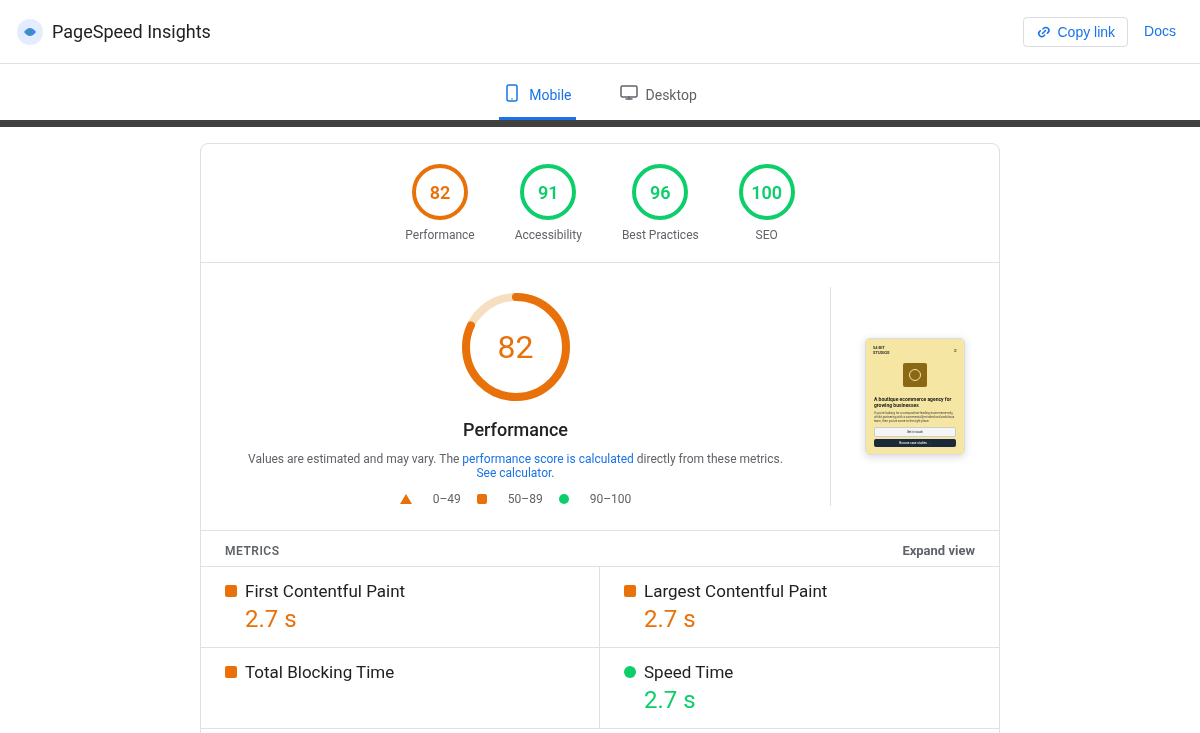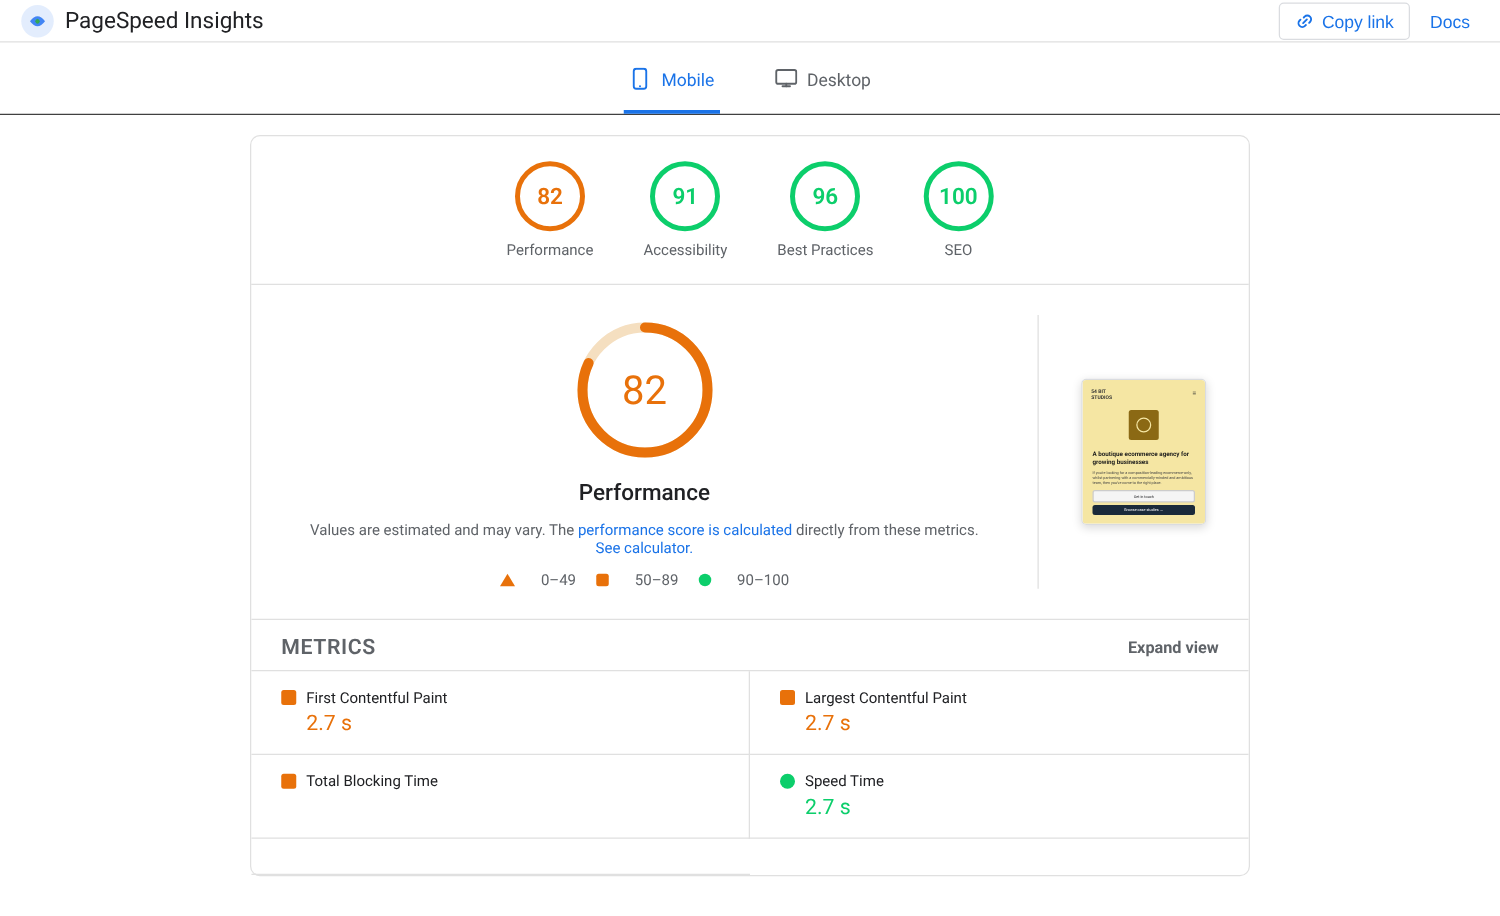--- a/index.html
+++ b/index.html
@@ -5,44 +5,44 @@
     * { box-sizing: border-box; margin: 0; padding: 0; }
     body { font-family: 'Google Sans', Roboto, Arial, sans-serif; background: #fff; color: #202124; font-size: 14px; }
 
     
     .header {
       display: flex;
       align-items: center;
       justify-content: space-between;
       padding: 8px 16px;
       border-bottom: 1px solid #e0e0e0;
-      height: 34px;
+      height: 64px;
     }
     .header-left { display: flex; align-items: center; gap: 8px; }
     .logo-icon { width: 28px; height: 28px; }
     .app-title { font-size: 18px; font-weight: 400; color: #202124; }
-    .header-right { display: flex; align-items: center; gap: 8px; }
+    .header-right { display: flex; align-items: flex-start; gap: 8px; }
     .copy-link-btn {
       display: flex; align-items: center; gap: 6px;
       border: 1px solid #dadce0; border-radius: 4px;
       padding: 6px 12px; cursor: pointer; font-size: 14px;
       color: #1a73e8; background: #fff;
     }
     .docs-btn {
       border: none; background: none; color: #1a73e8;
       font-size: 14px; cursor: pointer; padding: 6px 8px;
     }
 
     
     .tabs-container {
       display: flex;
       justify-content: center;
       gap: 40px;
       padding: 12px 0 0 0;
-      border-bottom: 1px solid #404040;
+      border-bottom: 7px solid #404040;
       margin-bottom: 0;
     }
     .tab {
       display: flex; align-items: center; gap: 8px;
       padding: 8px 4px 12px 4px;
       cursor: pointer; font-size: 14px; color: #5f6368;
       border-bottom: 3px solid transparent;
       position: relative;
     }
     .tab.active { color: #1a73e8; border-bottom: 3px solid #1a73e8; }
@@ -180,38 +180,38 @@
       border-radius: 2px; padding: 2px 4px;
       font-size: 3px; text-align: center;
     }
 
     
     .metrics-header {
       display: flex; justify-content: space-between; align-items: center;
       padding: 12px 24px 8px 24px;
       border-top: 1px solid #e0e0e0;
     }
-    .metrics-label { font-size: 17px; font-weight: 600; color: #5f6368; letter-spacing: 0.5px; }
+    .metrics-label { font-size: 12px; font-weight: 600; color: #5f6368; letter-spacing: 0.5px; }
     .expand-view { font-size: 13px; color: #5f6368; cursor: pointer; font-weight: bold; }
     .metrics-grid {
       display: grid;
       grid-template-columns: 1fr 1fr;
       border-top: 1px solid #e0e0e0;
     }
     .metric-cell {
       padding: 14px 24px;
       border-bottom: 1px solid #e0e0e0;
       border-right: 1px solid #e0e0e0;
     }
     .metric-cell:nth-child(even) { border-right: none; }
     .metric-cell-header { display: flex; align-items: center; gap: 8px; margin-bottom: 4px; }
     .metric-dot { width: 12px; height: 12px; border-radius: 2px; flex-shrink: 0; }
     .metric-dot.circle { border-radius: 50%; }
-    .metric-name { font-size: 12px; color: #202124; }
-    .metric-value { font-size: 17px; font-weight: 400; padding-left: 20px; }
+    .metric-name { font-size: 17px; color: #202124; }
+    .metric-value { font-size: 24px; font-weight: 400; padding-left: 20px; }
     .metric-value.orange { color: #e8710a; }
     .metric-value.green { color: #0cce6b; }
   </style>
 </head>
 <body>
 
 <header class="header">
   <div class="header-left">
 
     <svg class="logo-icon" viewBox="0 0 28 28" fill="none" xmlns="http://www.w3.org/2000/svg">

